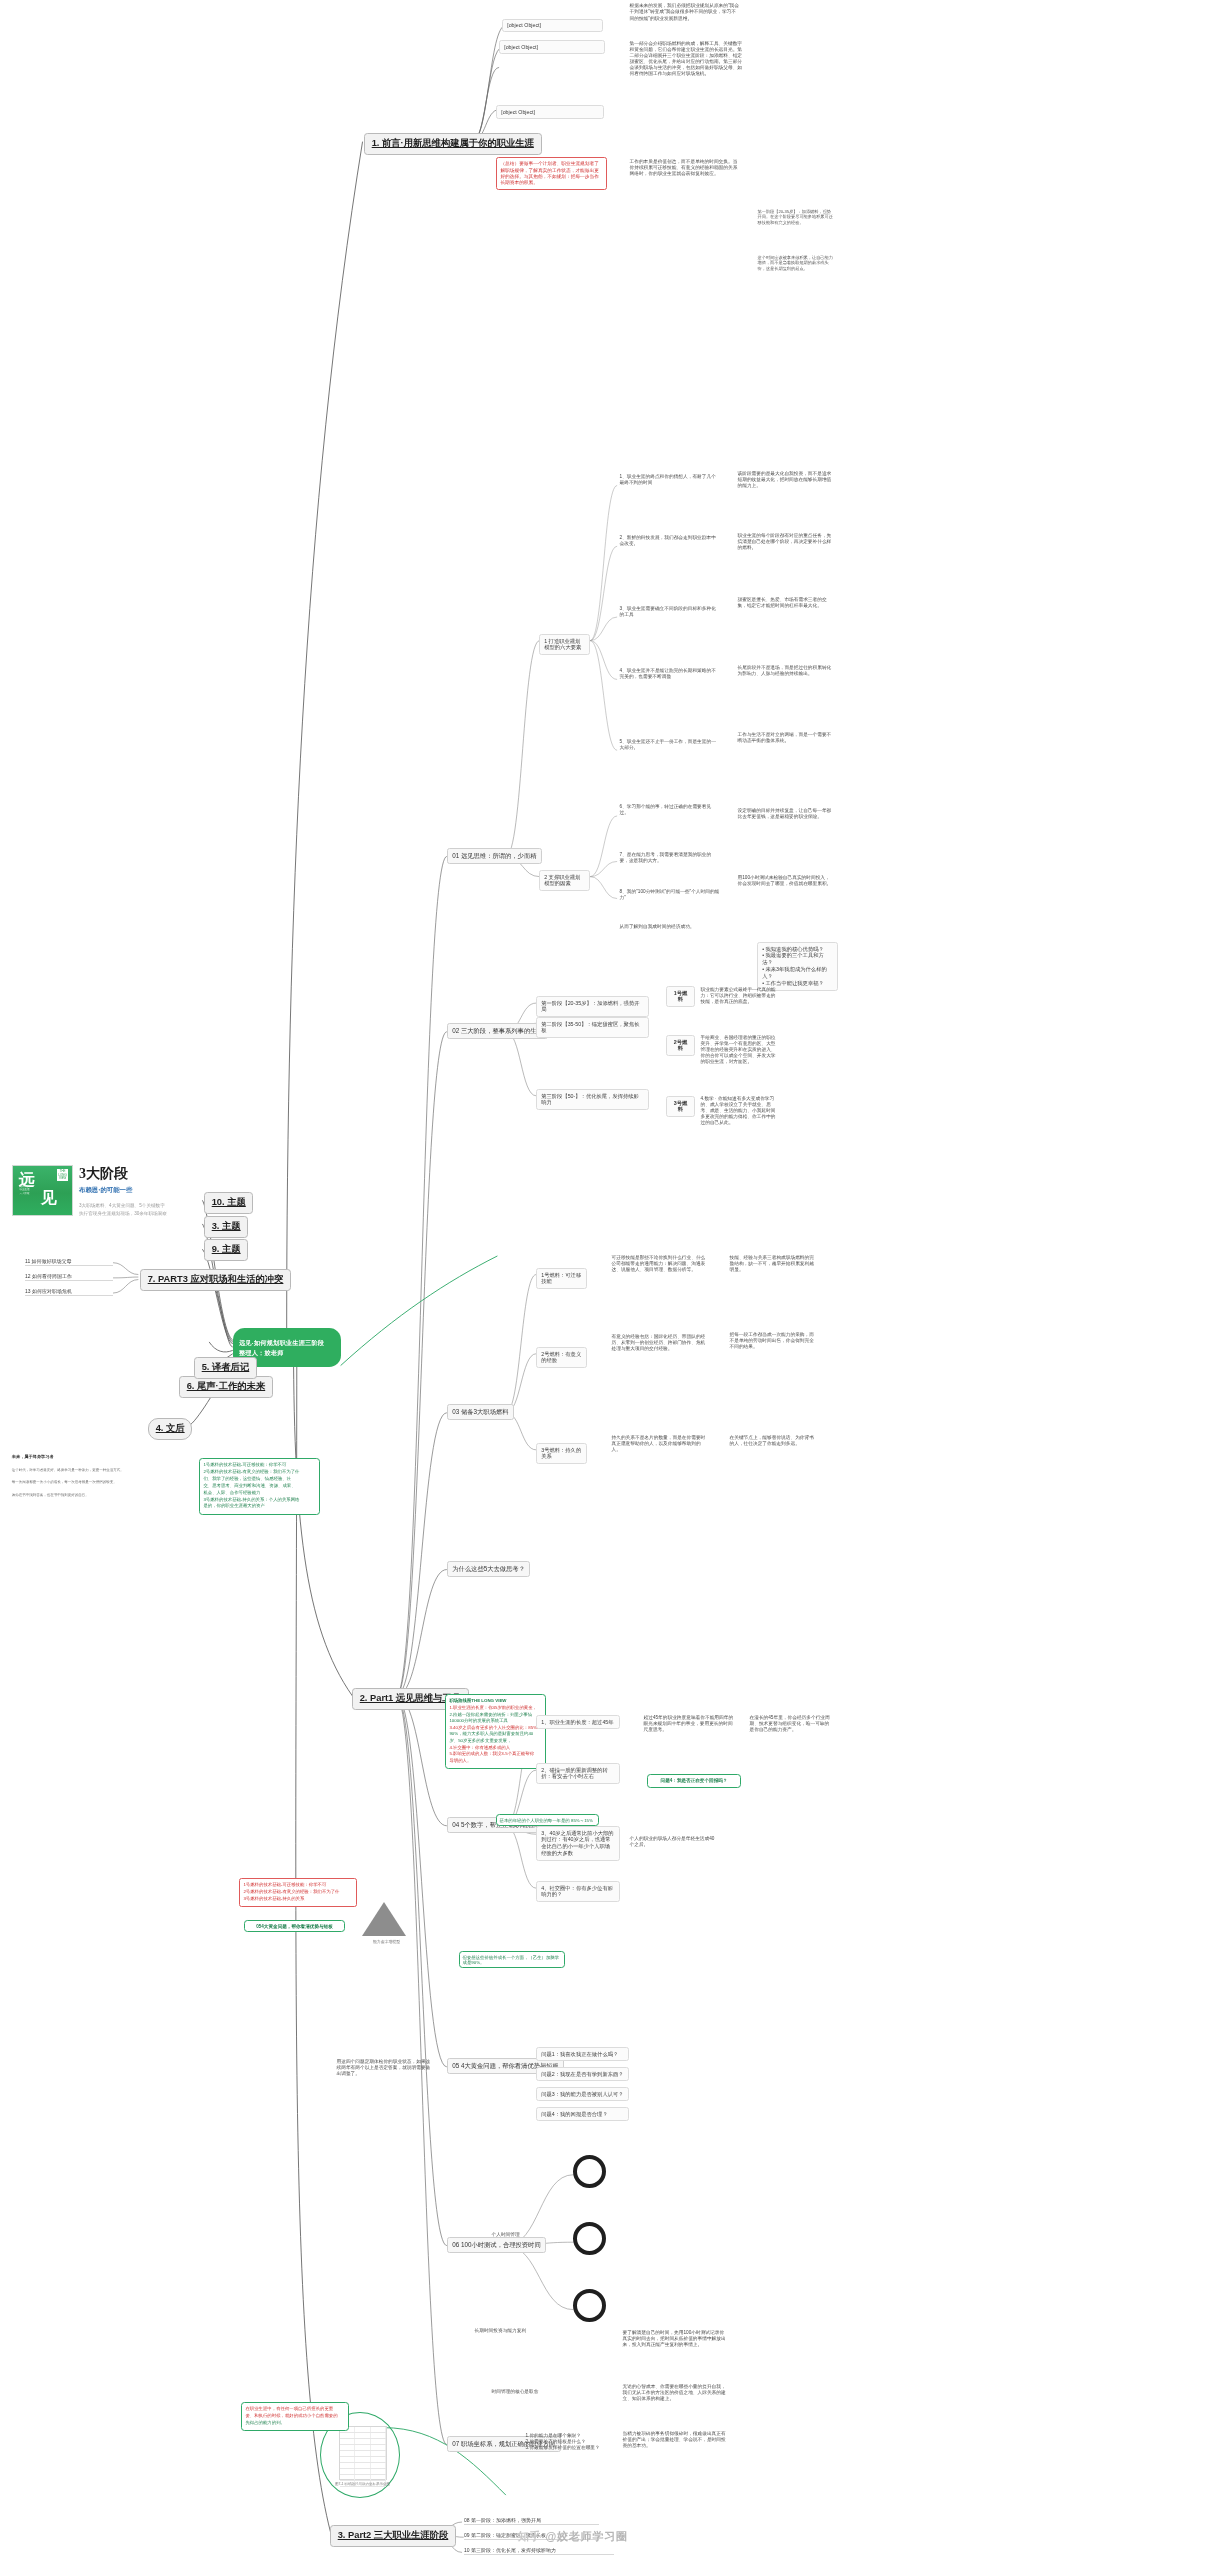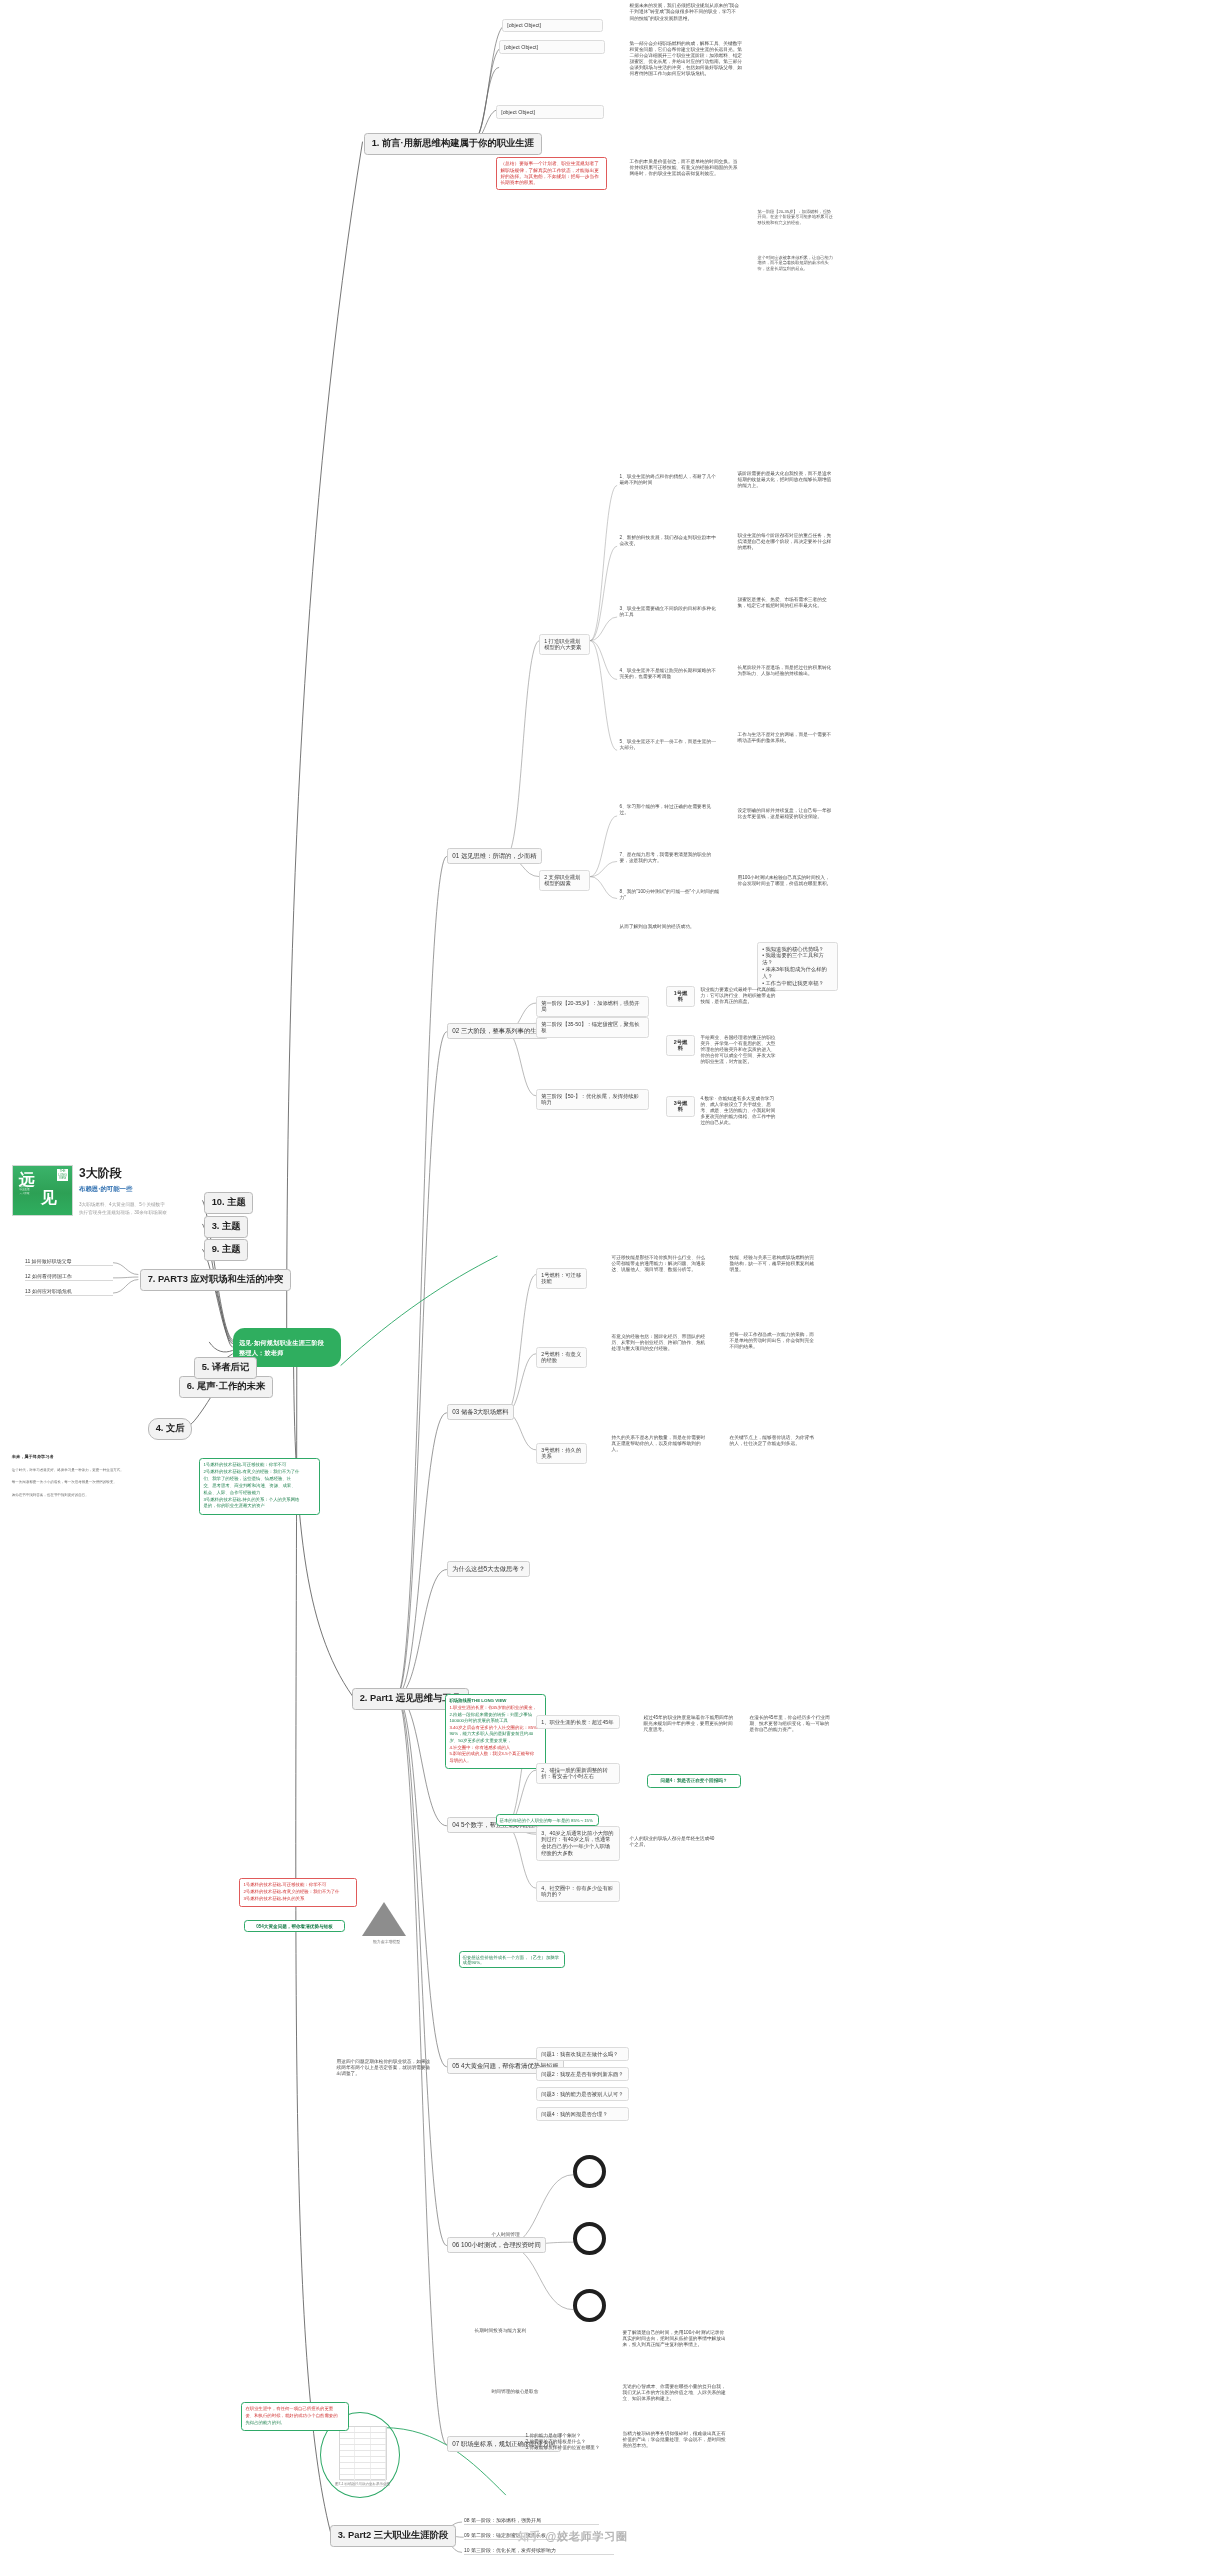--- a/index.html
+++ b/index.html
@@ -4,21 +4,21 @@
 <style>
   html,body{margin:0;padding:0;background:#ffffff;}
   body{width:1214px;height:2576px;position:relative;overflow:hidden;
        font-family:"Liberation Sans","DejaVu Sans",sans-serif;color:#2b2b2b;}
   #canvas{position:absolute;left:0;top:0;width:1214px;height:2576px;}
   svg.links{position:absolute;left:0;top:0;width:1214px;height:2576px;pointer-events:none;}
 
   
   .node{position:absolute;box-sizing:border-box;}
   .lvl1{background:#f2f2f2;border:0.8px solid #b9b9b9;border-radius:3.4px;
-        padding:3.4px 6.7px;font-size:9.3px;font-weight:bold;color:#1f1f1f;white-space:nowrap;}
+        padding:3.4px 6.7px;font-size:9.3px;font-weight:bold;color:#1f1f1f;white-space:nowrap;text-decoration:underline;}
   .lvl2{background:#f7f7f7;border:0.8px solid #cfcfcf;border-radius:2.5px;
         padding:2.5px 4.2px;font-size:6.3px;color:#333;line-height:1.35;}
   .lvl3{background:#fbfbfb;border:0.8px solid #dcdcdc;border-radius:2.5px;
         padding:2.5px 4.2px;font-size:5.3px;color:#3a3a3a;line-height:1.32;}
   .lvl4{border:none;padding:1.7px 2.5px;font-size:4.7px;color:#474747;line-height:1.3;}
   .plain{position:absolute;font-size:5px;color:#3c3c3c;line-height:1.34;}
   .u{border-bottom:0.8px solid #d8d8d8;}
   .red{color:#cf2b2b;}
   .redbox{border:0.8px solid #e05a5a;border-radius:2.5px;background:#fff;color:#cf2b2b;}
   .greenbox{border:0.8px solid #2fa968;border-radius:3.4px;background:#ffffff;color:#1b7f4b;}
@@ -35,22 +35,22 @@
     background:linear-gradient(180deg,#3bb36a 0%,#2da055 55%,#2fae5f 100%);
     border:0.8px solid #cfd8d2;box-sizing:border-box;overflow:hidden;}
   #cover .big{position:absolute;left:5.9px;top:4.2px;color:#fff;font-size:16px;font-weight:bold;
     font-family:"DejaVu Serif","Liberation Serif",serif;}
   #cover .big2{position:absolute;left:28px;top:22px;color:#fff;font-size:16px;font-weight:bold;
     font-family:"DejaVu Serif","Liberation Serif",serif;}
   #cover .tagbox{position:absolute;right:3.4px;top:3.4px;background:#fff;color:#2da055;
     font-size:2.9px;padding:0.8px 1.7px;line-height:1.2;text-align:center;}
   #cover .sub{position:absolute;left:6.7px;top:18.5px;color:#d8f0e0;font-size:2.5px;line-height:1.5;}
   #bookinfo{position:absolute;left:79px;top:1165px;width:143px;}
-  #bookinfo .t{font-size:12px;font-weight:bold;color:#1f1f1f;
-     font-family:Liberation Sans, sans-serif;}
+  #bookinfo .t{font-size:14px;font-weight:bold;color:#1f1f1f;
+     font-family:Liberation Serif, serif;}
   #bookinfo .a{font-size:6.4px;font-weight:bold;color:#2f6fb0;margin-top:2.5px;
      font-family:"DejaVu Serif","Liberation Serif",serif;}
   #bookinfo .d{font-size:4.6px;color:#9a9a9a;margin-top:7.6px;line-height:1.7;}
 
   
   #wm{position:absolute;left:518px;top:2529px;font-size:11px;color:#b6b6b6;
       font-weight:bold;letter-spacing:0.8px;}
   #wm .q{color:#c9c9c9;font-family:"DejaVu Serif","Liberation Serif",serif;}
 
   

